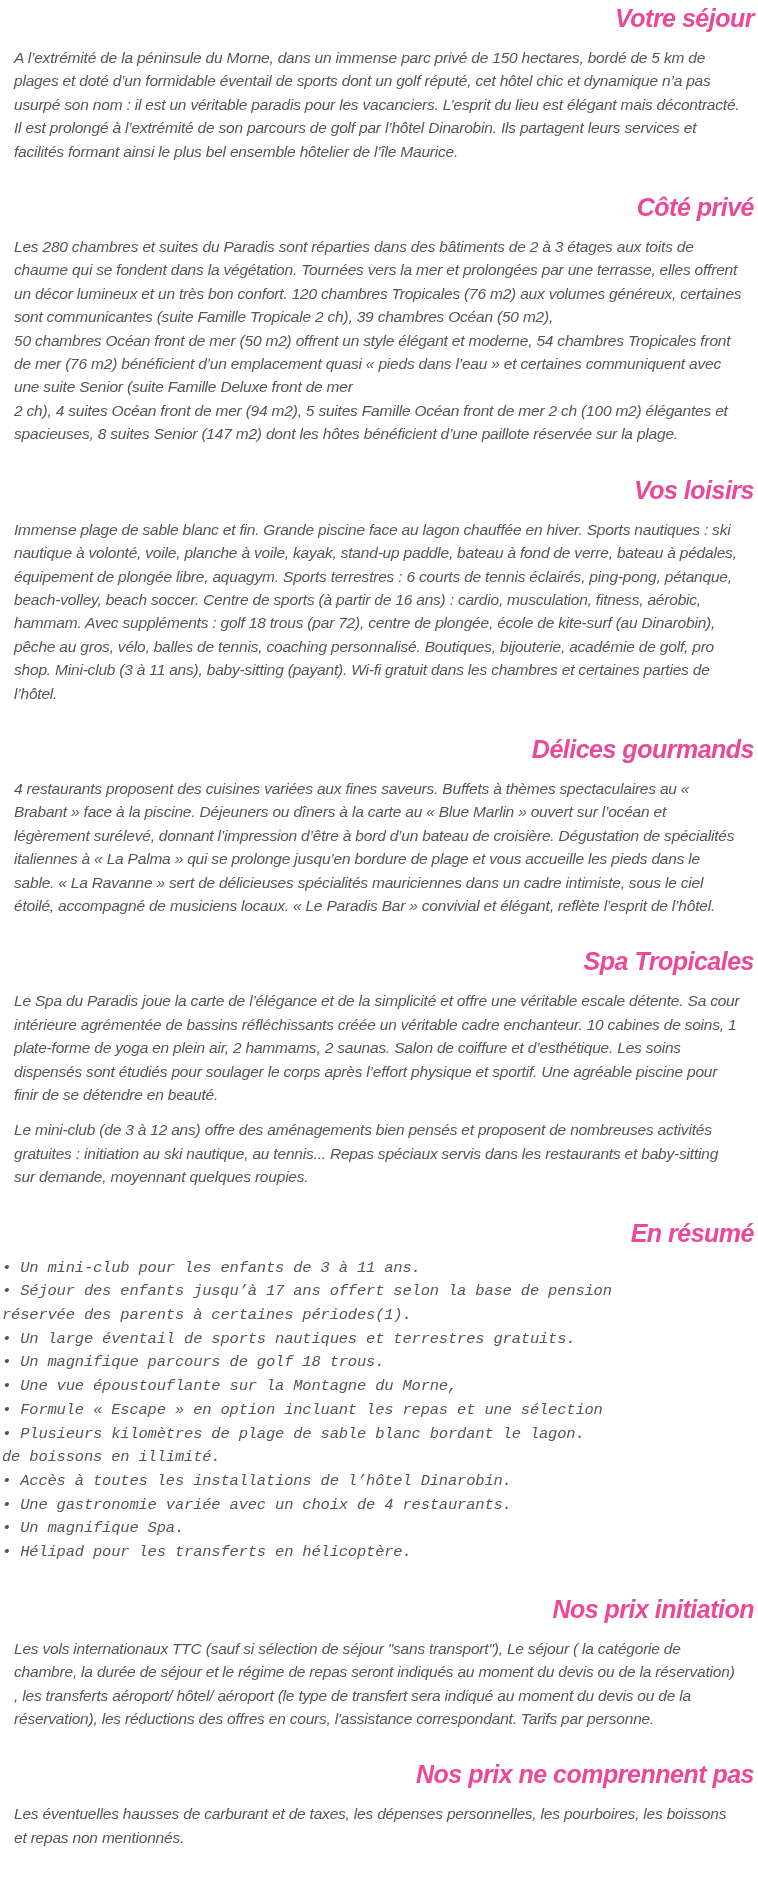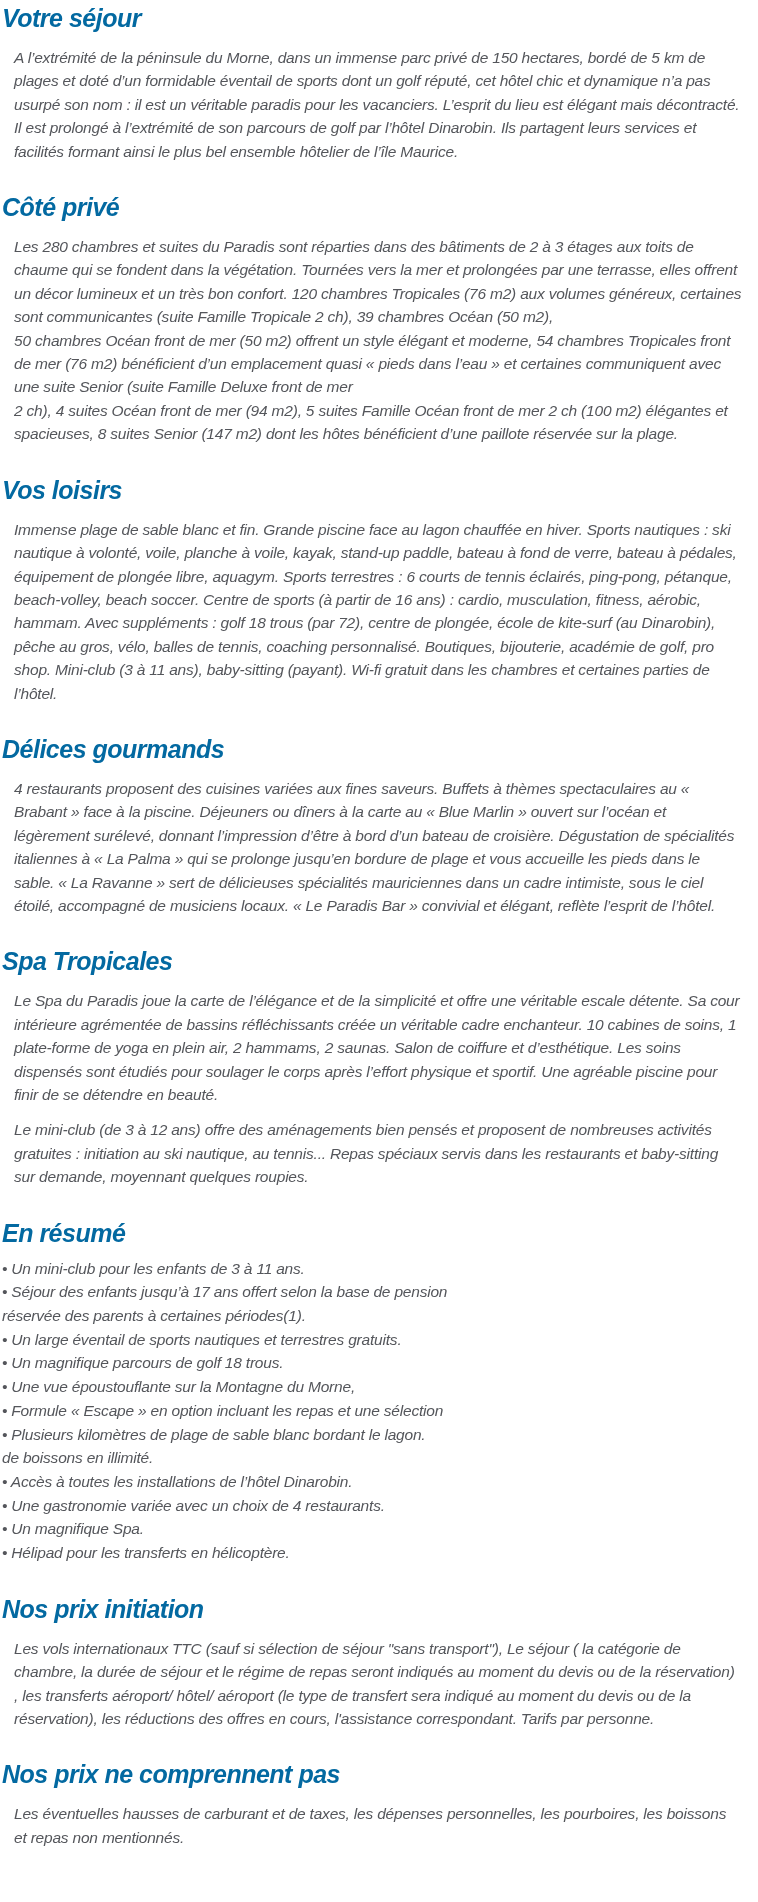--- a/index.html
+++ b/index.html
@@ -9,39 +9,40 @@
     -webkit-font-smoothing: antialiased;
   }
   .page {
     width: 758px;
     min-height: 1902px;
     box-sizing: border-box;
     padding: 2px 4px 10px 2px;
     background: #ffffff;
   }
   .section-title {
-    color: #0369a1;
+    color: #ec4899;
     font-size: 25px;
     line-height: 32px;
     font-weight: 700;
     font-style: italic;
     letter-spacing: -0.5px;
     margin: 28px 0 8px 0;
+    text-align: right;
   }
   .section:first-child .section-title { margin-top: 0; }
   .section-body {
     color: #54565B;
     font-size: 15.5px;
     line-height: 23.4px;
     font-style: italic;
     letter-spacing: -0.2px;
     margin: 12px;
     white-space: pre-line;
   }
-  .summary-list { margin: 0; padding: 0; }
+  .summary-list { margin: 0; padding: 0; font-family: Liberation Mono, monospace; }
   .summary-line {
     color: #54565B;
     font-size: 15.5px;
     line-height: 23.7px;
     font-style: italic;
     letter-spacing: -0.2px;
   }
 </style>
 </head>
 <body>

